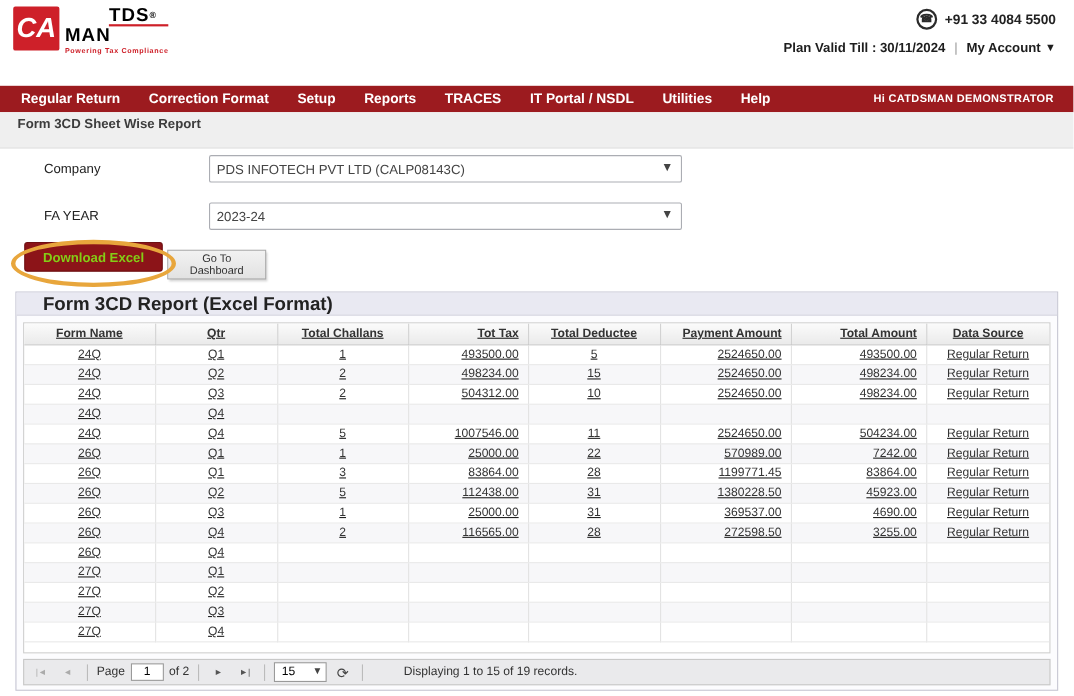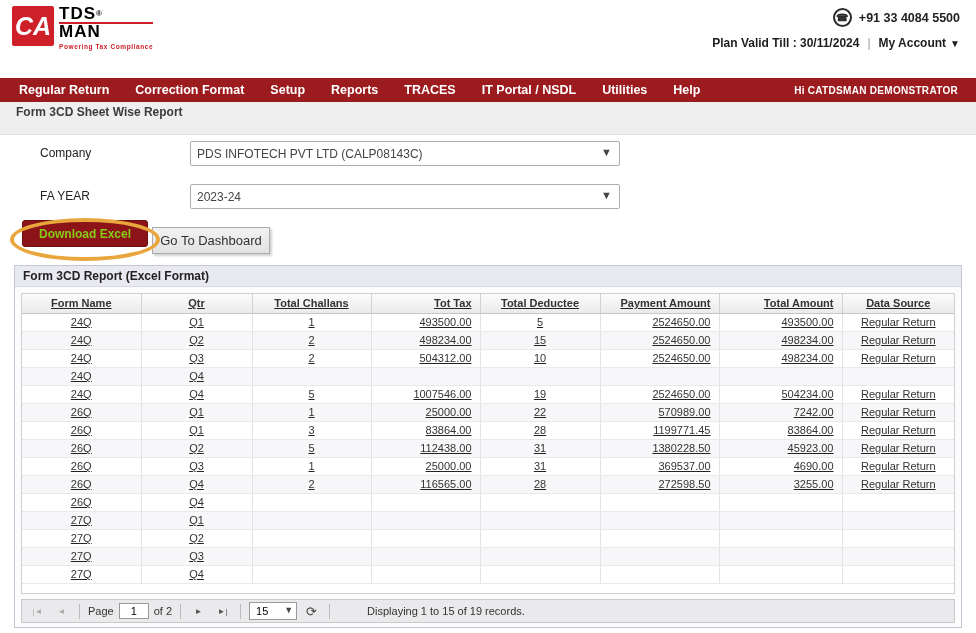--- a/index.html
+++ b/index.html
@@ -13,21 +13,21 @@
   
   .top-header { position:absolute; top:0; left:0; width:100%; height:78px; background:#fff; }
   .logo { position:absolute; left:12px; top:6px; display:flex; gap:5px; cursor:pointer; }
   .logo-box {
     width:42px; height:40px; background:var(--logored,#CE2029); color:#fff;
     font-weight:bold; font-style:italic; font-size:25px;
     display:flex; align-items:center; justify-content:center; border-radius:2px;
   }
   .logo-stack { display:flex; flex-direction:column; justify-content:flex-start; }
   .logo-line { font-weight:bold; font-size:17px; line-height:16px; color:#000; letter-spacing:1px; }
-  .logo-line.tds { border-bottom:2px solid var(--logored,#CE2029); }
+  .logo-line.tds { border-bottom:2px solid var(--logored,#CE2029);margin-left:40px; }
   .logo-reg { font-size:8px; font-weight:bold; vertical-align:top; color:#000; }
   .logo-tag { font-size:6.5px; font-weight:bold; color:var(--logored,#CE2029); letter-spacing:0.6px; margin-top:3px; white-space:nowrap; }
 
   .phone-line { position:absolute; right:16px; top:8px; display:flex; align-items:center; gap:7px; font-size:12.5px; font-weight:bold; color:#222; }
   .phone-icon { width:19px; height:19px; border:2px solid #2b2b2b; border-radius:50%; display:flex; align-items:center; justify-content:center; font-size:10px; line-height:1; color:#2b2b2b; }
   .plan-line { position:absolute; right:16px; top:36px; font-size:12px; font-weight:bold; color:#1d1d1d; display:flex; align-items:center; gap:8px; }
   .plan-sep { color:#999; font-weight:normal; }
   .my-account { cursor:pointer; display:flex; align-items:center; gap:4px; }
   .my-account .caret-glyph { font-size:10px; }
 
@@ -51,34 +51,34 @@
   .select-caret { position:absolute; right:8px; top:5px; font-size:11px; color:#444; pointer-events:none; }
 
   
   .btn-download {
     position:absolute; left:22px; top:220px; width:126px; height:27px;
     background:var(--btn,#8C1418); color:#84cc16; font-size:12px; font-weight:bold;
     border:1px solid #6E0F12; border-radius:3px; cursor:pointer;
     font-family:"Liberation Sans", sans-serif;
   }
   .tab-dashboard {
-    position:absolute; left:152px; top:227px; width:118px; height:27px;
-    background:linear-gradient(#F2F2F2,#E2E2E2); color:#333; font-size:13px;
+    position:absolute; left:152px; top:227px; width:90px; height:27px;
+    background:linear-gradient(#F2F2F2,#E2E2E2); color:#333; font-size:10px;
     border:1px solid #ABABAB; cursor:pointer; box-shadow:2px 2px 2px rgba(0,0,0,0.18);
     font-family:"Liberation Sans", sans-serif;
   }
   .annotation-ellipse {
     position:absolute; left:10px; top:218px; width:150px; height:43px;
     border:4px solid var(--annot,#E8A63C); border-radius:50%;
     pointer-events:none; z-index:5;
   }
 
   
   .panel { position:absolute; left:14px; top:265px; width:948px; height:363px; border:1px solid #C6C6D2; background:#FCFCFE; }
-  .panel-header { height:21px; background:#E9E9F2; border-bottom:1px solid #D8D8E2; font-size:12px; font-weight:bold; color:#222; line-height:21px; padding-left:8px; }
+  .panel-header { height:21px; background:#E9E9F2; border-bottom:1px solid #D8D8E2; font-size:17px; font-weight:bold; color:#222; line-height:21px; padding-left:24px; }
 
   .grid-wrap { position:absolute; left:6px; right:6px; top:27px; bottom:33px; border:1px solid #CFCFCF; background:#fff; overflow:hidden;text-decoration:underline; }
   table.grid { width:100%; border-collapse:collapse; table-layout:fixed; font-size:11px; color:#333; }
   table.grid thead th {
     height:19px; background:linear-gradient(#FBFBFB,#EAEAEA);
     border-right:1px solid #D2D2D2; border-bottom:1px solid #C7C7C7;
     font-weight:bold; padding:0 8px; white-space:nowrap; overflow:hidden; cursor:pointer;
   }
   table.grid thead th:last-child, table.grid tbody td:last-child { border-right:none; }
   table.grid tbody td {
@@ -233,21 +233,21 @@
             <td class="al-c"></td>
             <td class="al-r"></td>
             <td class="al-r"></td>
             <td class="al-c"></td>
           </tr>
           <tr>
             <td class="al-c">24Q</td>
             <td class="al-c">Q4</td>
             <td class="al-c">5</td>
             <td class="al-r">1007546.00</td>
-            <td class="al-c">19</td>
+            <td class="al-c">11</td>
             <td class="al-r">2524650.00</td>
             <td class="al-r">504234.00</td>
             <td class="al-c">Regular Return</td>
           </tr>
           <tr>
             <td class="al-c">26Q</td>
             <td class="al-c">Q1</td>
             <td class="al-c">1</td>
             <td class="al-r">25000.00</td>
             <td class="al-c">22</td>

